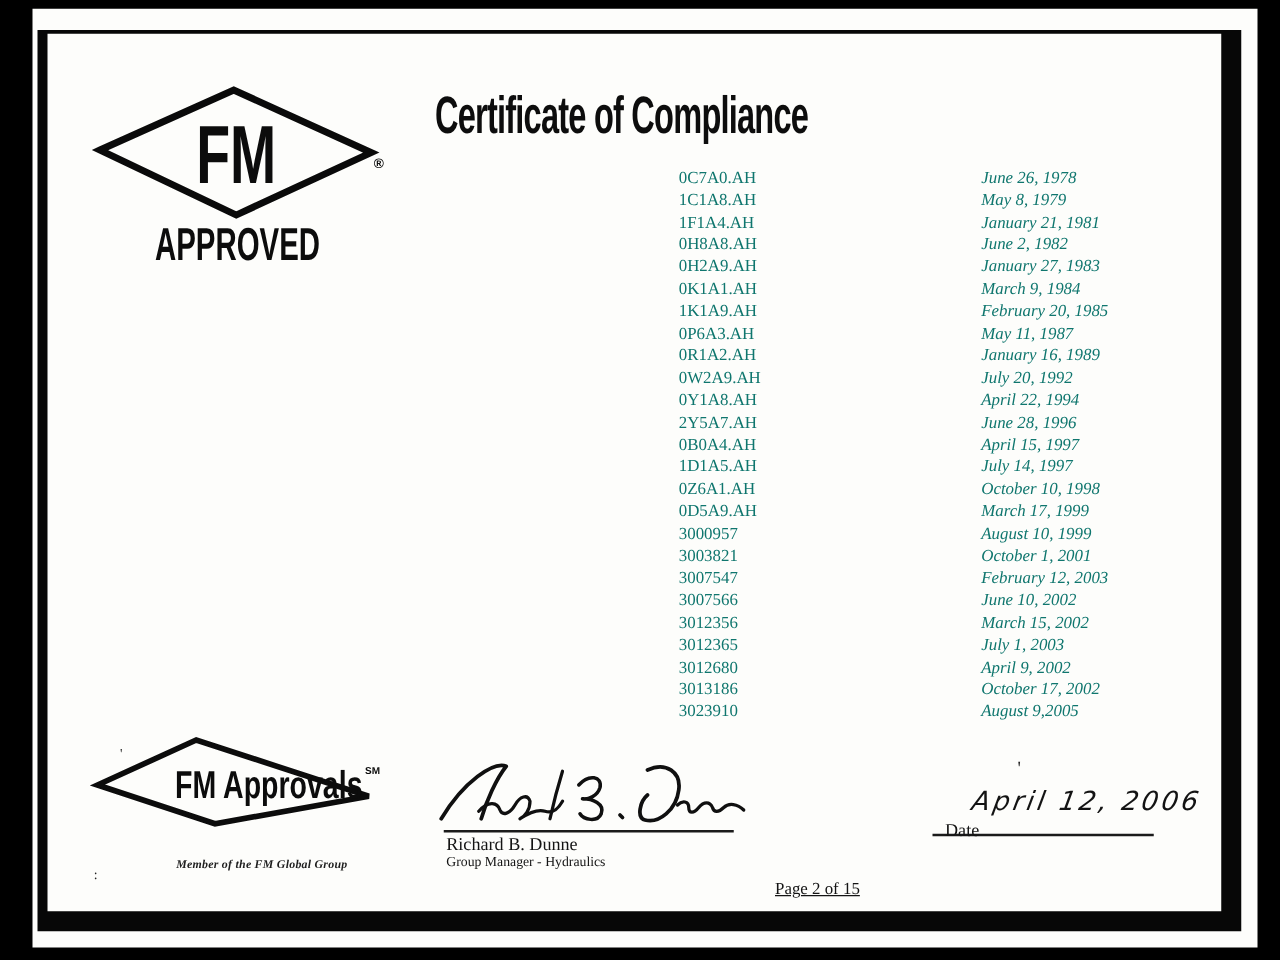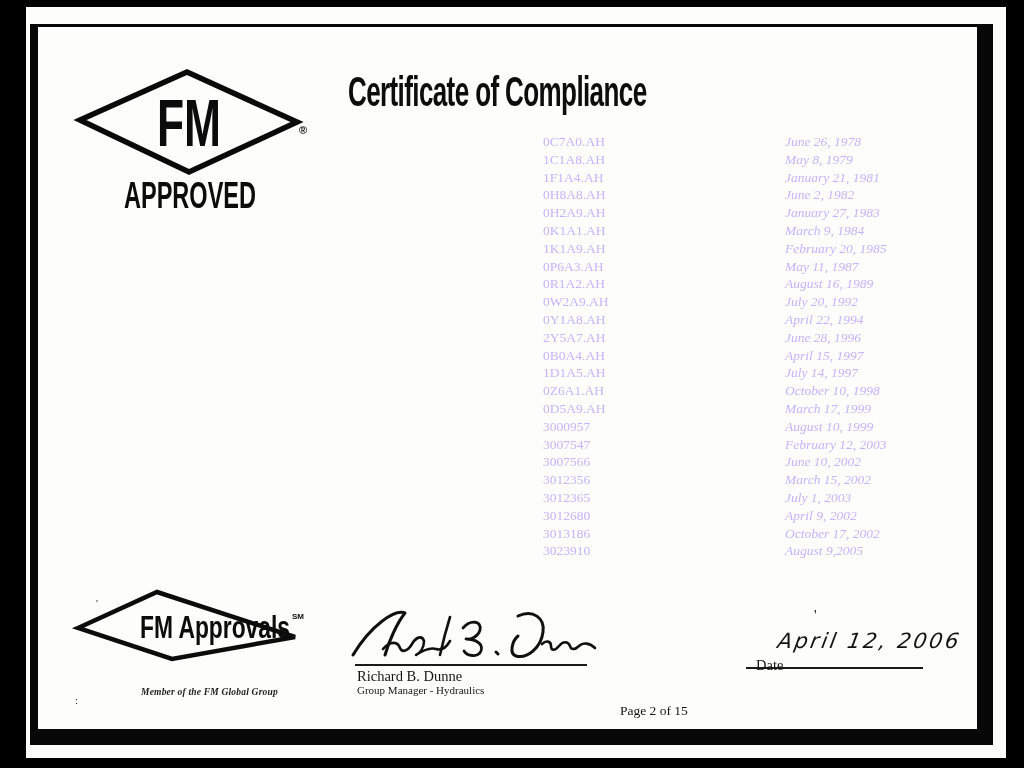--- a/index.html
+++ b/index.html
@@ -28,38 +28,38 @@
   }
   .logo-top{position:absolute;left:68px;top:62px;}
   .logo-bottom{position:absolute;left:60px;top:583px;}
   .logo-tagline{
     position:absolute;left:141px;top:671px;
     font-size:9.5px;font-style:italic;font-weight:600;
     letter-spacing:0.2px;color:#1e1e1e;white-space:nowrap;margin-top:16px;
   }
   .records{
     position:absolute;left:543px;top:133px;
-    font-size:13.5px;color:#c4b5fd;
+    font-size:13.5px;color:#0f766e;
   }
   .record-row{display:flex;height:17.8px;line-height:17.8px;}
   .rec-id{width:242px;}
   .rec-date{white-space:nowrap;font-style:italic;}
   .sig-svg{position:absolute;left:345px;top:603px;}
   .sig-line{position:absolute;left:355px;top:664px;width:232px;height:2px;background:#1b1b1b;}
   .sig-name{position:absolute;left:357px;top:668px;font-size:14.5px;white-space:nowrap;text-align:right;}
   .sig-role{position:absolute;left:357px;top:684px;font-size:11px;white-space:nowrap;}
   .hand-date{
     position:absolute;left:780px;top:629px;
     font-family:"DejaVu Sans",sans-serif;font-style:italic;
     font-size:21px;letter-spacing:2.5px;white-space:nowrap;
     transform:skewX(-10deg);transform-origin:0 0;color:#131313;
   }
   .date-line{position:absolute;left:746px;top:667px;width:177px;height:2px;background:#1b1b1b;}
   .date-label{position:absolute;left:756px;top:657px;font-size:14.5px;}
-  .page-num{position:absolute;left:620px;top:703px;font-size:13.5px;}
+  .page-num{position:absolute;left:620px;top:703px;font-size:13.5px;text-decoration:underline;}
   .mark{position:absolute;color:#222;}
   .m1{left:814px;top:607px;font-size:15px;}
   .m2{left:96px;top:597px;font-size:11px;}
   .m3{left:75px;top:694px;font-size:11px;}
   svg text{font-family:"Liberation Sans",sans-serif;font-weight:bold;fill:#0c0c0c;}
 </style>
 </head>
 <body>
 
 <div class="sheet"></div>
@@ -103,21 +103,21 @@
     <div class="record-row">
       <span class="rec-id">1K1A9.AH</span>
       <span class="rec-date">February 20, 1985</span>
     </div>
     <div class="record-row">
       <span class="rec-id">0P6A3.AH</span>
       <span class="rec-date">May 11, 1987</span>
     </div>
     <div class="record-row">
       <span class="rec-id">0R1A2.AH</span>
-      <span class="rec-date">August 16, 1989</span>
+      <span class="rec-date">January 16, 1989</span>
     </div>
     <div class="record-row">
       <span class="rec-id">0W2A9.AH</span>
       <span class="rec-date">July 20, 1992</span>
     </div>
     <div class="record-row">
       <span class="rec-id">0Y1A8.AH</span>
       <span class="rec-date">April 22, 1994</span>
     </div>
     <div class="record-row">
@@ -136,20 +136,24 @@
       <span class="rec-id">0Z6A1.AH</span>
       <span class="rec-date">October 10, 1998</span>
     </div>
     <div class="record-row">
       <span class="rec-id">0D5A9.AH</span>
       <span class="rec-date">March 17, 1999</span>
     </div>
     <div class="record-row">
       <span class="rec-id">3000957</span>
       <span class="rec-date">August 10, 1999</span>
+    </div>
+    <div class="record-row">
+      <span class="rec-id">3003821</span>
+      <span class="rec-date">October 1, 2001</span>
     </div>
     <div class="record-row">
       <span class="rec-id">3007547</span>
       <span class="rec-date">February 12, 2003</span>
     </div>
     <div class="record-row">
       <span class="rec-id">3007566</span>
       <span class="rec-date">June 10, 2002</span>
     </div>
     <div class="record-row">

